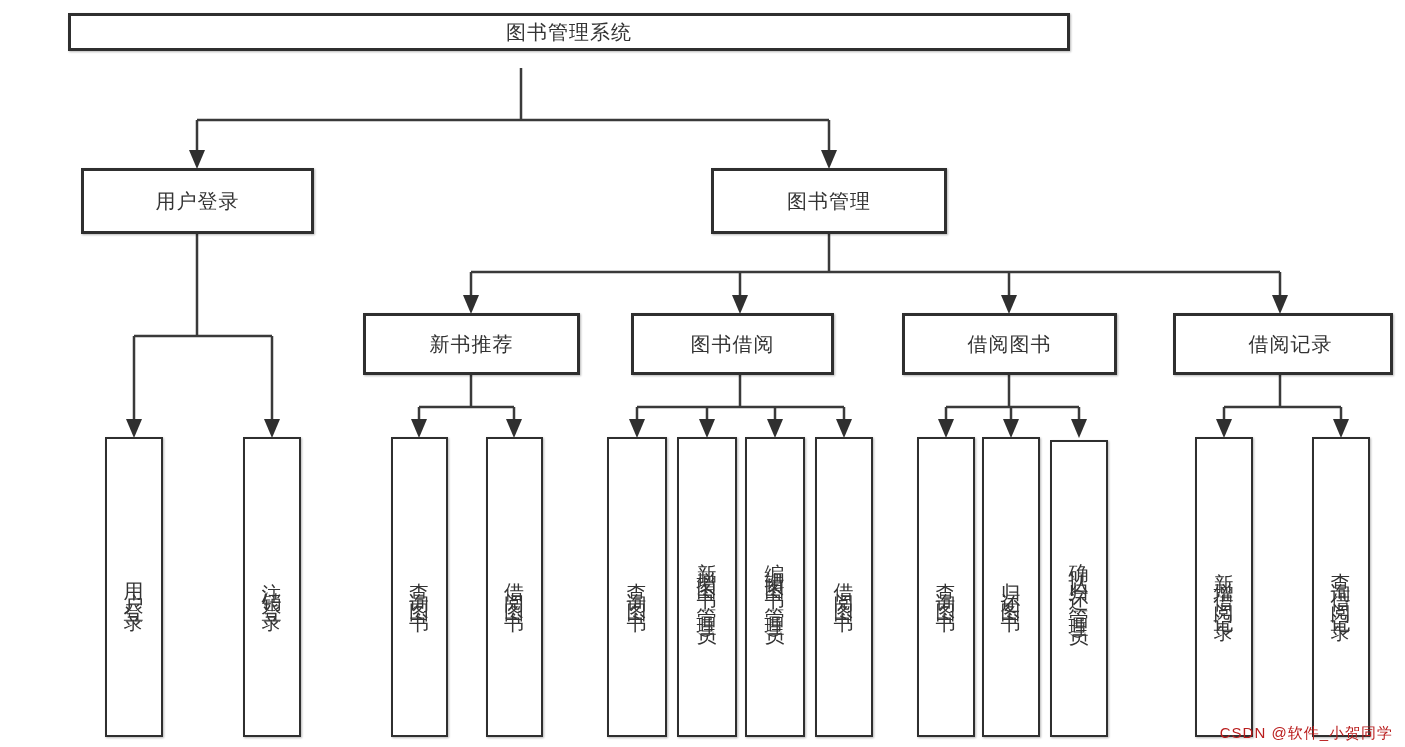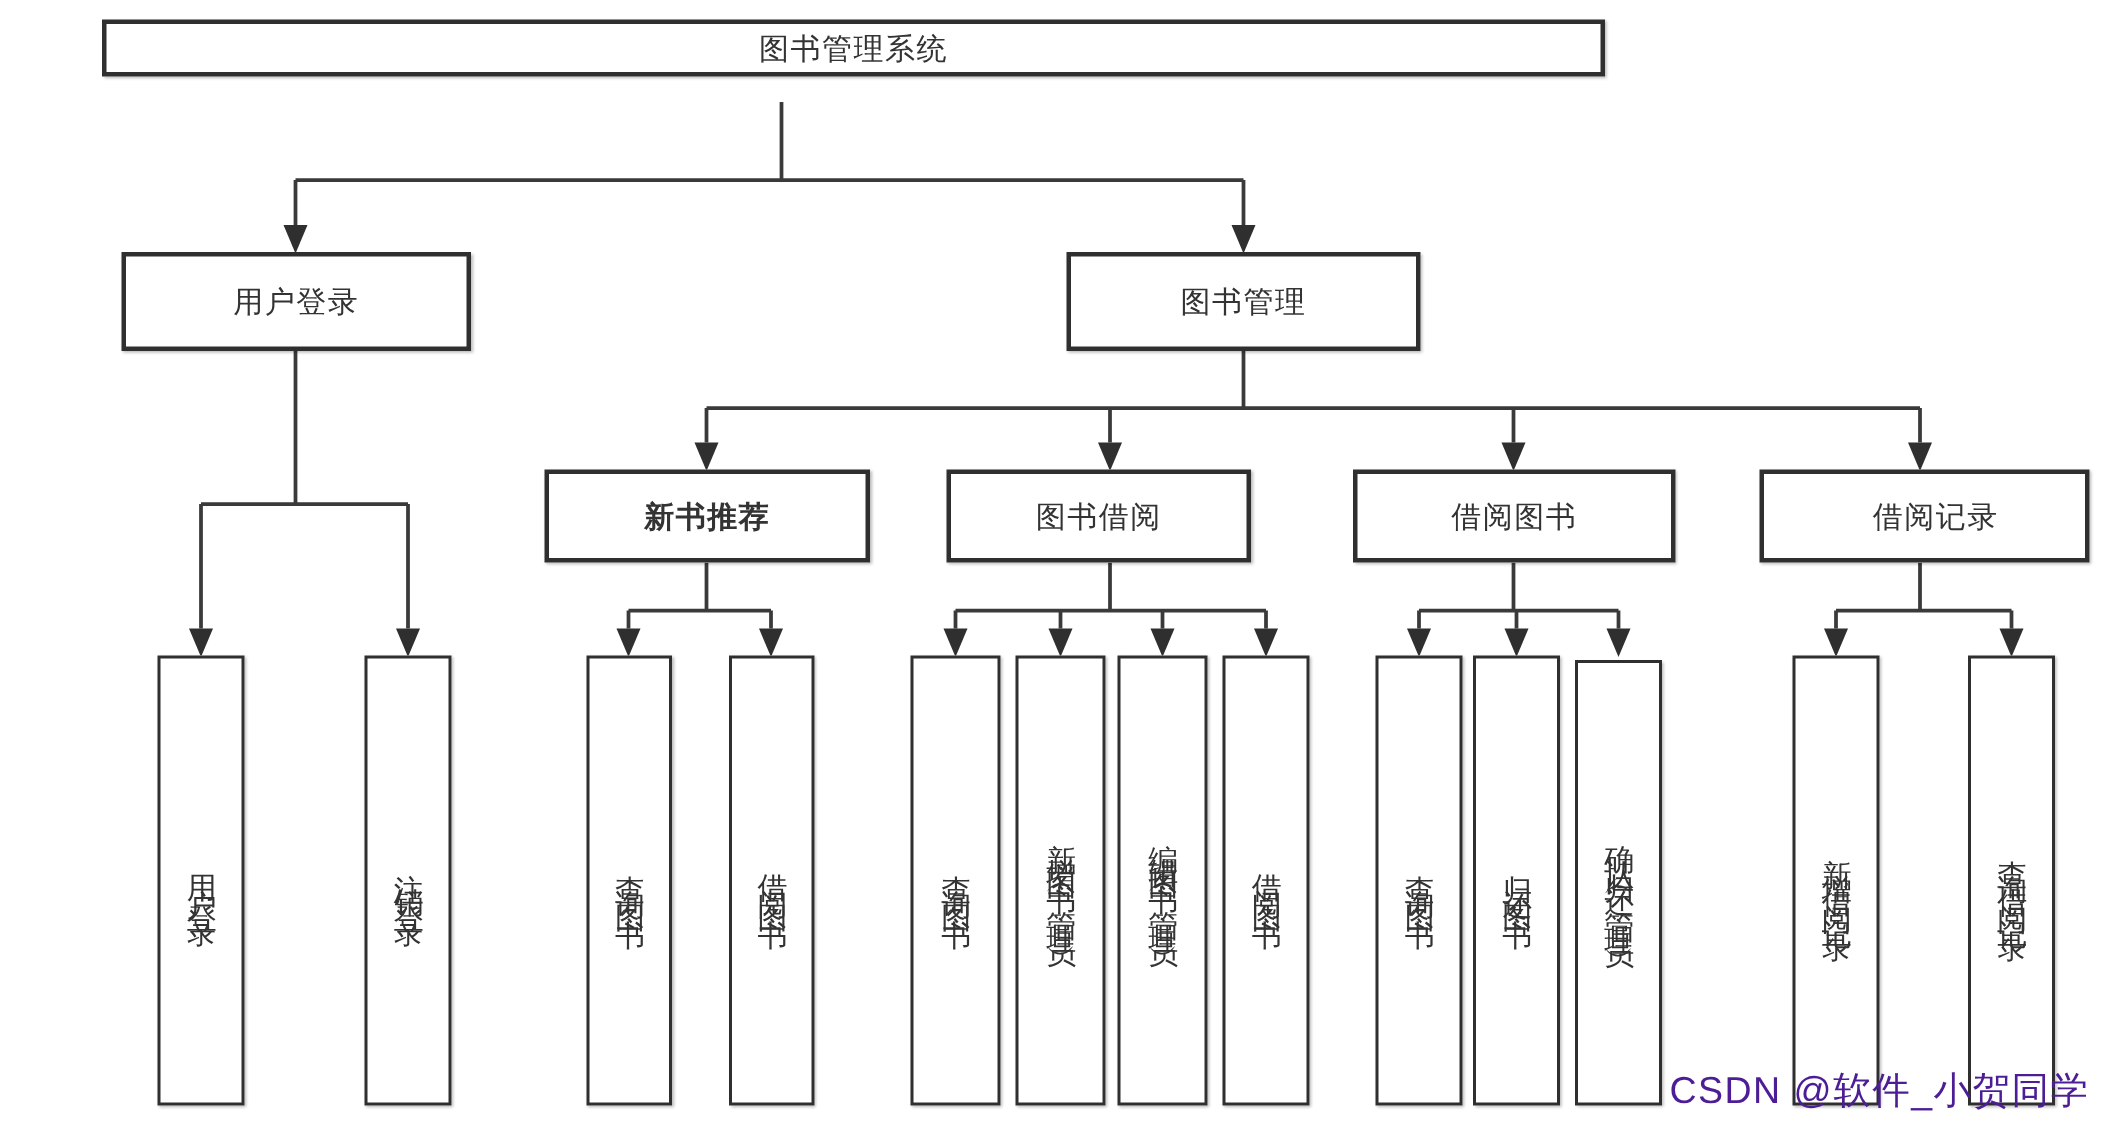--- a/index.html
+++ b/index.html
@@ -53,22 +53,22 @@
     letter-spacing: 10px;
     line-height: 1;
   }
   .vbox.long span {
     letter-spacing: 9px;
   }
   .watermark {
     position: absolute;
     right: 12px;
     bottom: 4px;
-    font-size: 25px;
-    color: #4c1d95;
+    font-size: 15px;
+    color: #b91c1c;
     letter-spacing: 1px;
     white-space: nowrap;
   }
 </style>
 </head>
 <body>
 
 <div class="stage">
 
   <svg class="connectors" width="1405" height="747" viewBox="0 0 1405 747">
@@ -115,21 +115,21 @@
     <span>图书管理系统</span>
   </div>
 
   <div class="box" style="left:81px; top:168px; width:233px; height:66px;">
     <span>用户登录</span>
   </div>
   <div class="box" style="left:711px; top:168px; width:236px; height:66px;text-align:right;">
     <span>图书管理</span>
   </div>
 
-  <div class="box" style="left:363px; top:313px; width:217px; height:62px;font-weight:bold;">
+  <div class="box" style="left:363px; top:313px; width:217px; height:62px;">
     <span>新书推荐</span>
   </div>
   <div class="box" style="left:631px; top:313px; width:203px; height:62px;">
     <span>图书借阅</span>
   </div>
   <div class="box" style="left:902px; top:313px; width:215px; height:62px;">
     <span>借阅图书</span>
   </div>
   <div class="box" style="left:1173px; top:313px; width:220px; height:62px;padding-left:15px;">
     <span>借阅记录</span>

